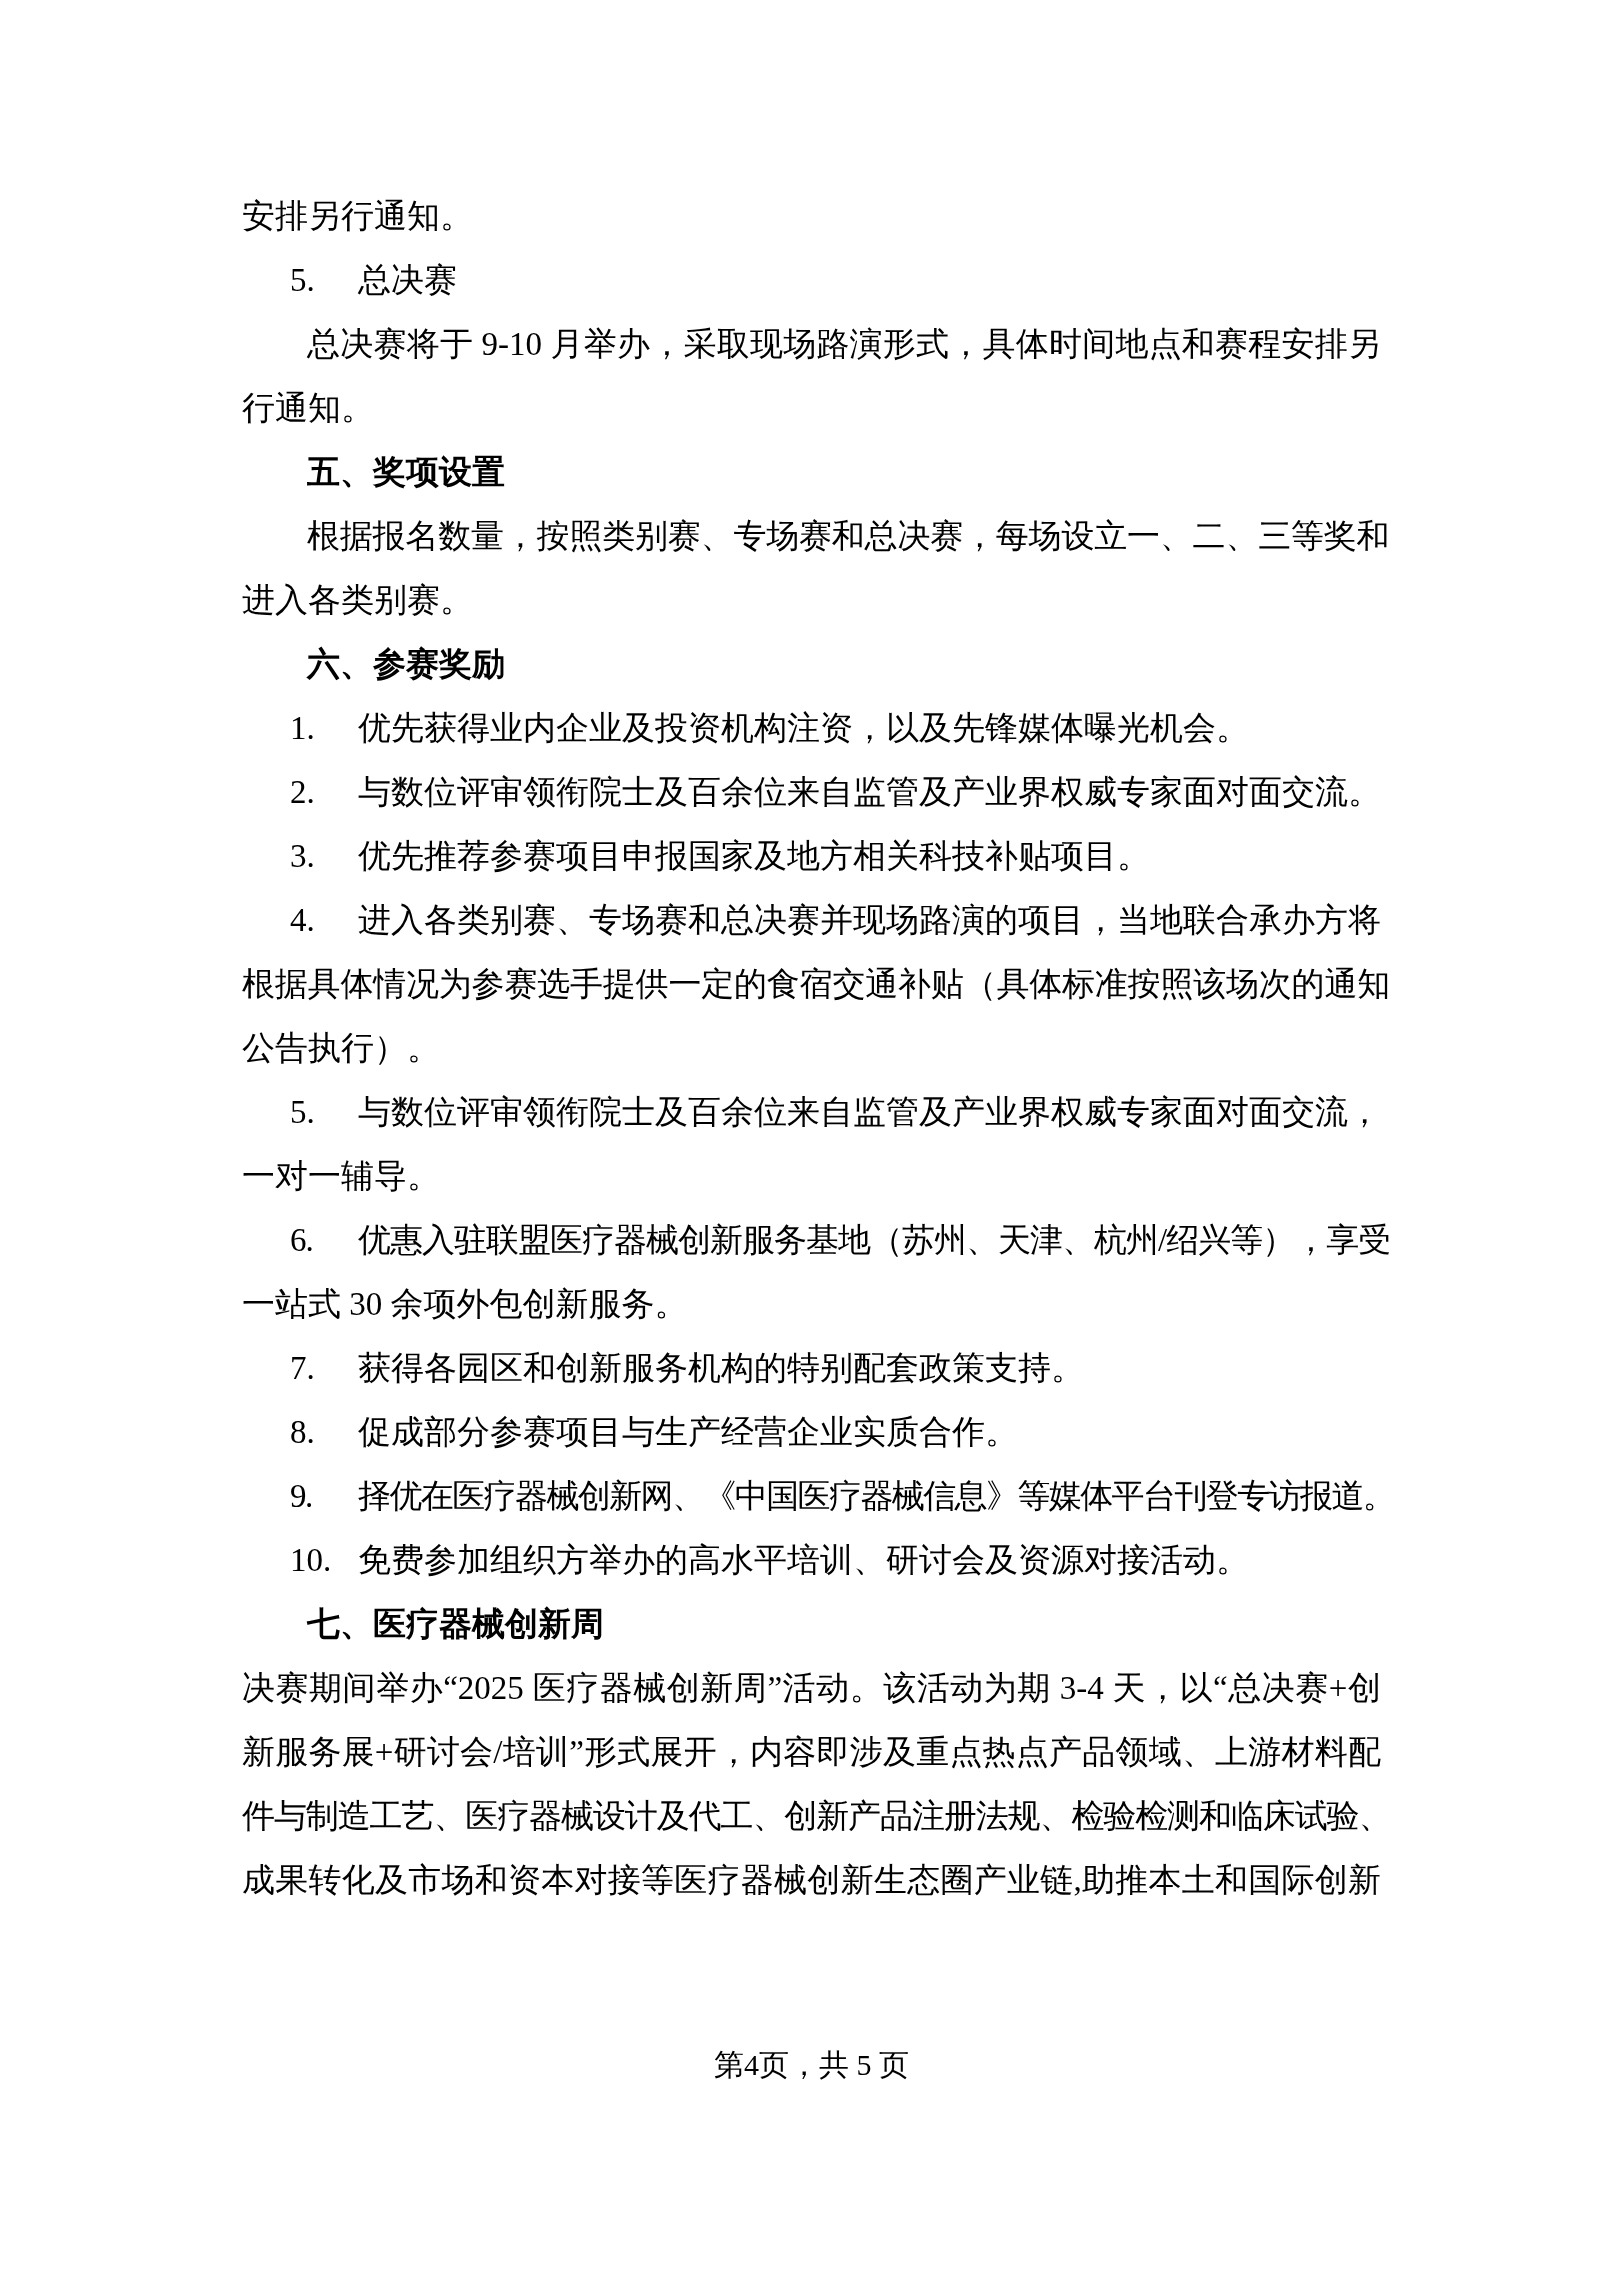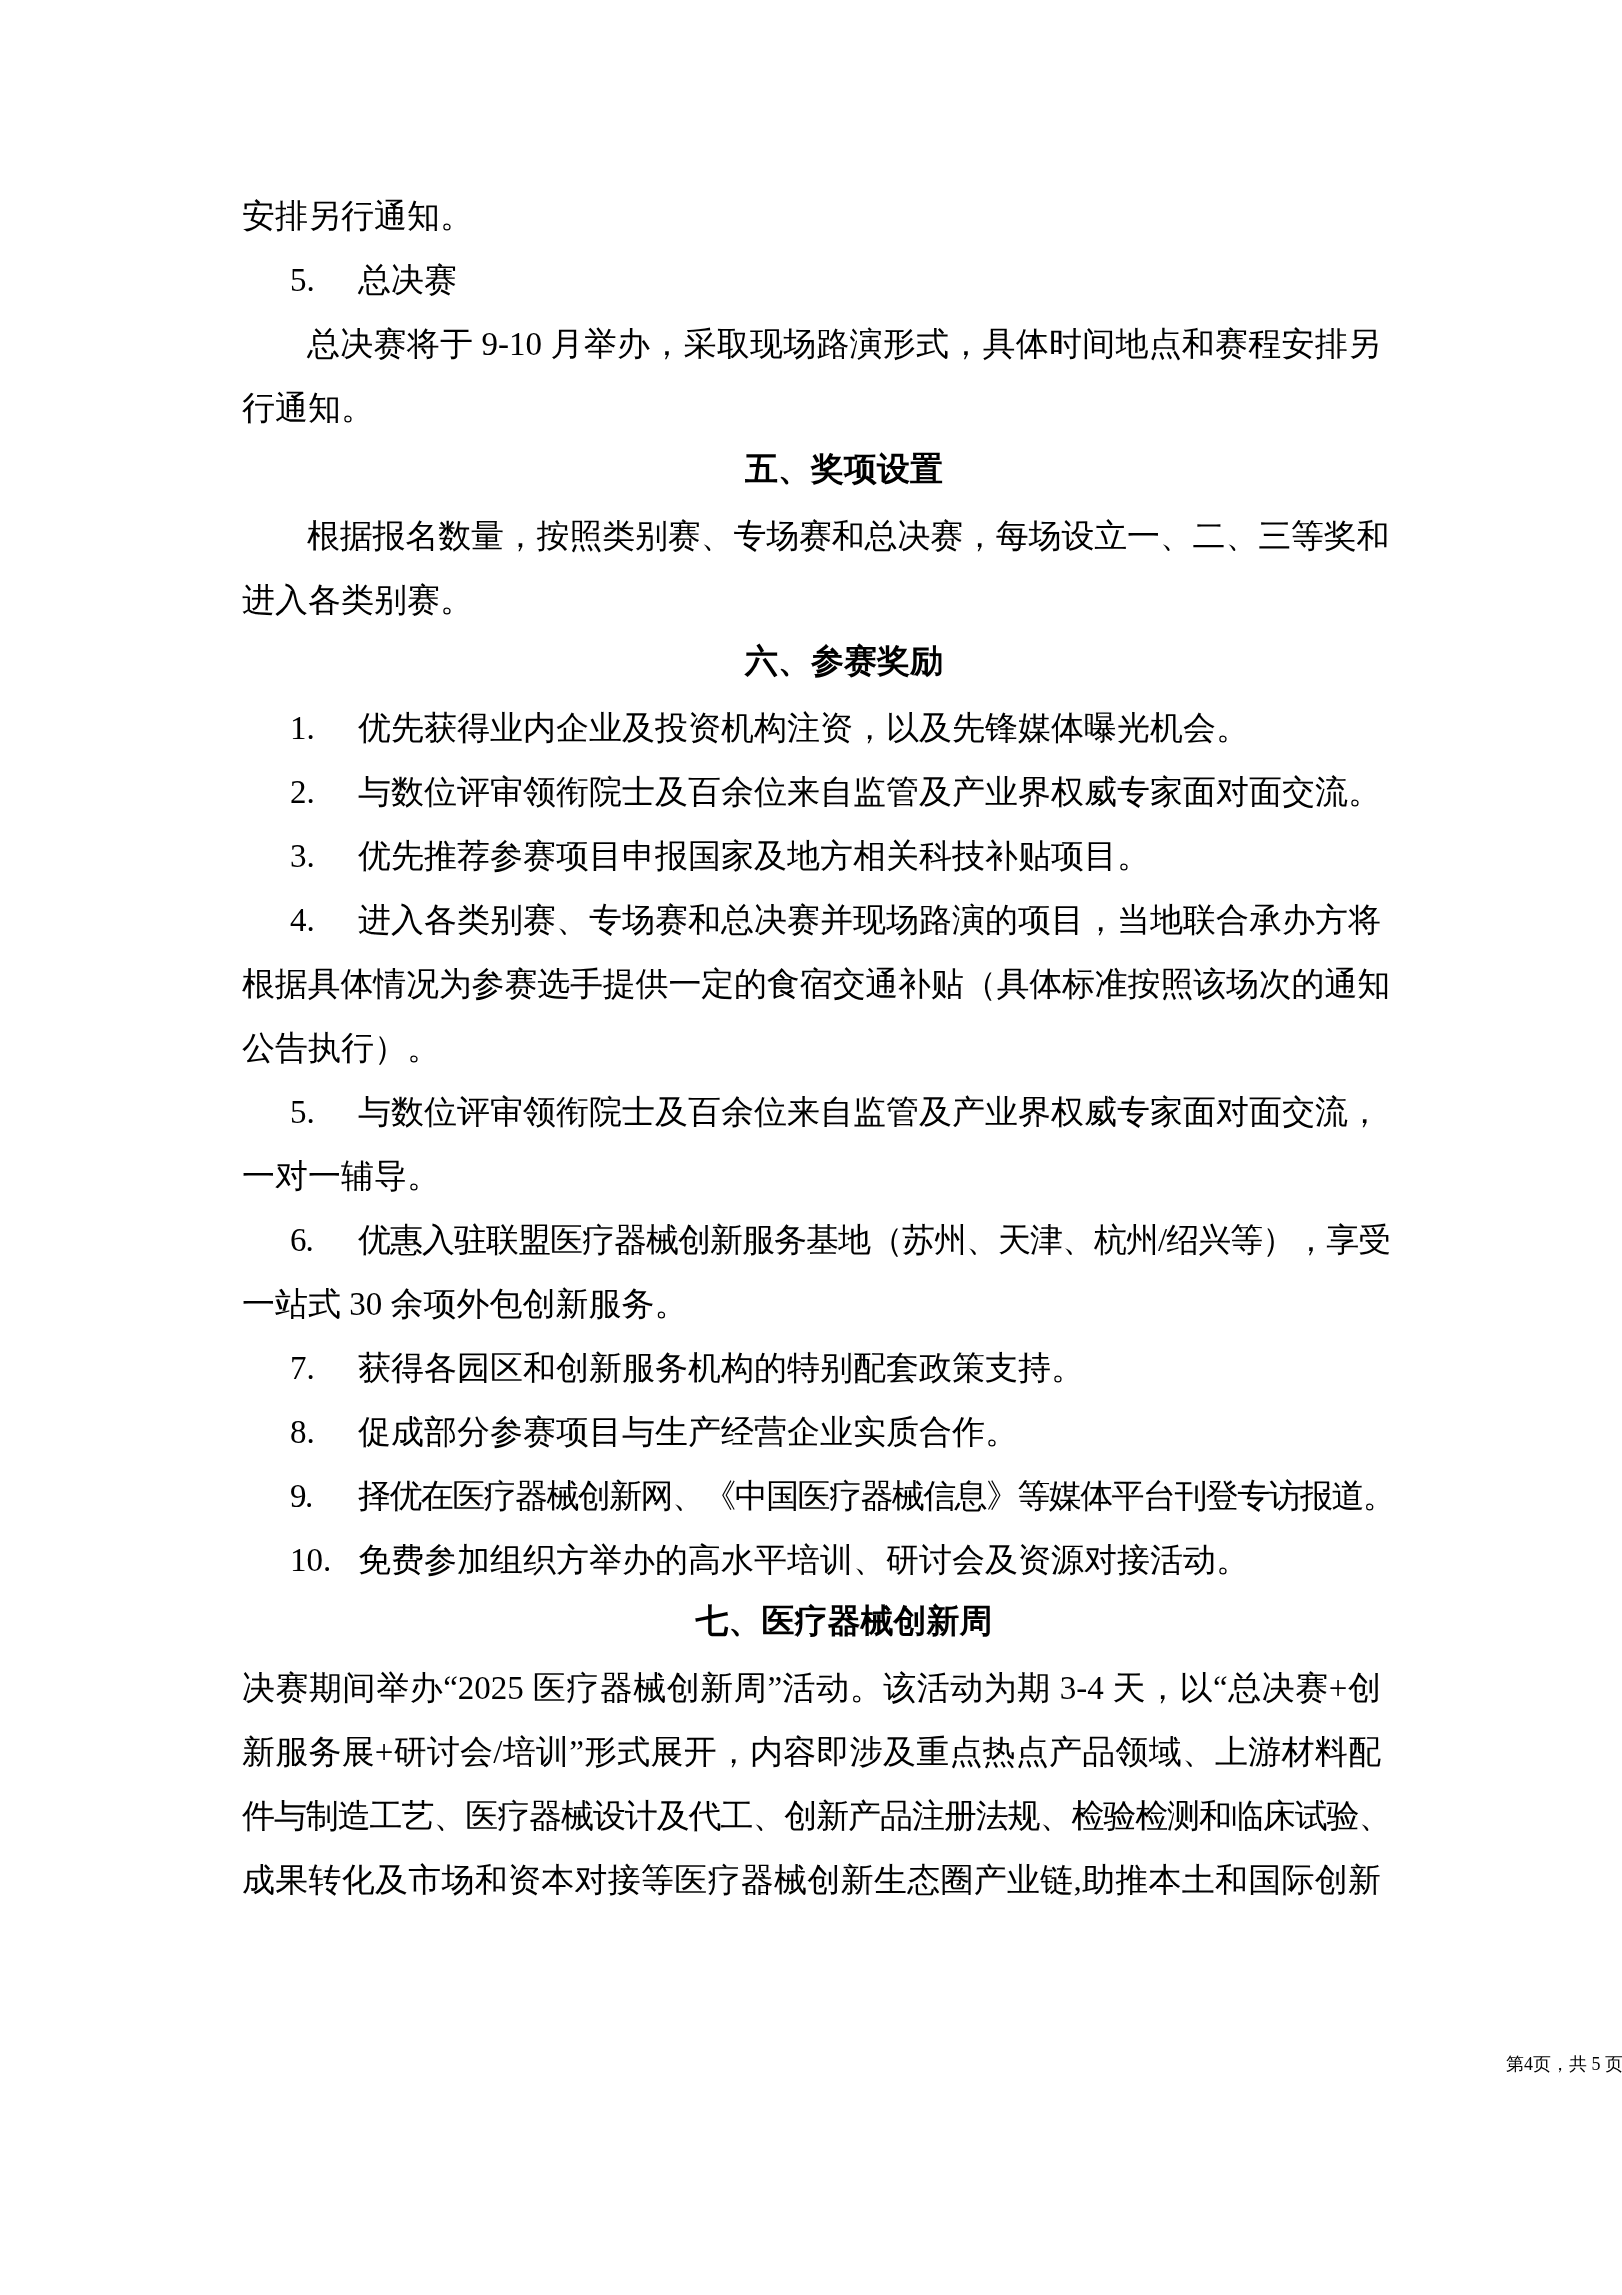--- a/index.html
+++ b/index.html
@@ -34,37 +34,36 @@
   .line.fill {
     text-align: justify;
     text-align-last: justify;
   }
   .line.indent {
     padding-left: 65px;
   }
   .line.heading {
     padding-left: 65px;
     font-weight: bold;
-    font-family: Liberation Mono, monospace;
-    text-align: center;
+    font-family: Liberation Serif, serif;
   }
   .line.numbered {
     padding-left: 48px;
   }
   .line .num {
     display: inline-block;
     width: 68px;
   }
   .footer {
     position: absolute;
     top: 2046px;
     left: 0;
     width: 100%;
-    text-align: right;
-    font-size: 18px;
+    text-align: center;
+    font-size: 30px;
     line-height: 37px;
     font-family: "Liberation Serif", "DejaVu Serif", serif;
     color: #000000;
   }
 </style>
 </head>
 <body>
 
 <div class="page">
   <div class="doc-body">

